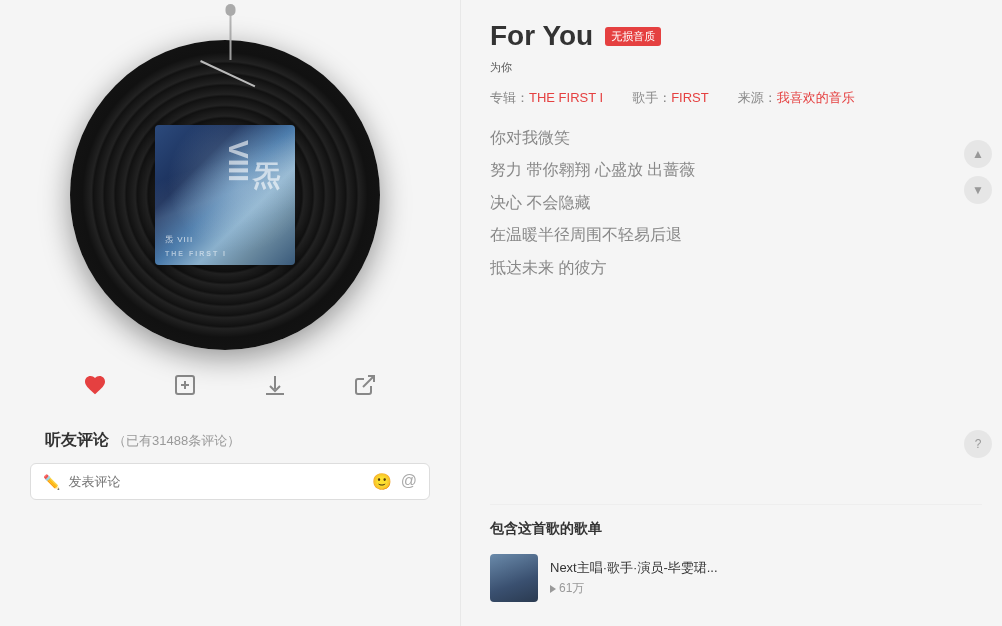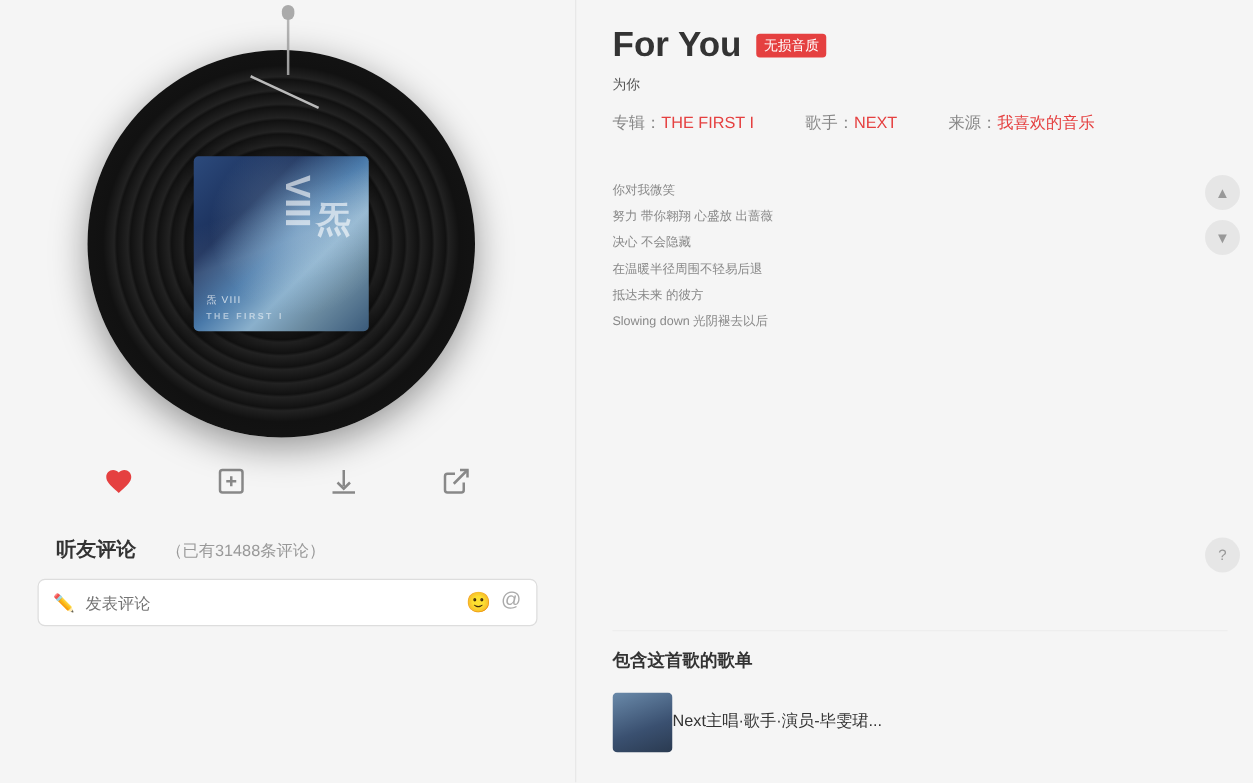--- a/index.html
+++ b/index.html
@@ -162,21 +162,21 @@
     
     .comments-section {
       padding: 0 30px;
       margin-top: 25px;
       width: 100%;
     }
 
     .comments-header {
       display: flex;
       align-items: center;
-      gap: 24px;
+      gap: 4px;
       margin-bottom: 12px;
       padding-left: 15px;
     }
 
     .comments-title {
       font-size: 16px;
       font-weight: 600;
       color: #333;
     }
 
@@ -251,39 +251,39 @@
     }
 
     .song-subtitle {
       font-size: 11px;
       color: #555;
       margin-bottom: 14px;
     }
 
     .song-meta {
       display: flex;
-      gap: 41px;
+      gap: 29px;
       font-size: 13px;
       color: #888;
-      margin-bottom: 36px;
+      margin-bottom: 16px;
     }
 
     .song-meta a {
       color: #e54040;
       text-decoration: none;
     }
 
     
     .lyrics-container {
       flex: 1;
       overflow: hidden;
     }
 
     .lyric-line {
-      font-size: 10px;
+      font-size: 16px;
       color: #888;
       line-height: 1.9;
       margin-bottom: 2px;
     }
 
     
     .side-icons {
       position: absolute;
       right: 10px;
       top: 140px;
@@ -331,20 +331,21 @@
     .playlist-title {
       font-size: 14px;
       font-weight: 600;
       color: #333;
       margin-bottom: 12px;
     }
 
     .playlist-item {
       display: flex;
       align-items: center;
+      gap: 12px;
       padding: 4px 0;
     }
 
     .playlist-thumb {
       width: 48px;
       height: 48px;
       border-radius: 4px;
       background: linear-gradient(135deg, #5a7a9a, #3a5070);
       flex-shrink: 0;
       overflow: hidden;
@@ -483,51 +484,51 @@
       <span class="quality-badge">无损音质</span>
     </div>
 
     <div class="song-subtitle">为你</div>
 
     <div class="song-meta">
       <span>
         <span>专辑：</span><a href="#">THE FIRST I</a>
       </span>
       <span>
-        <span>歌手：</span><a href="#">NEXT</a>
+        <span>歌手：</span><a href="#">FIRST</a>
       </span>
       <span>
         <span>来源：</span><a href="#">我喜欢的音乐</a>
       </span>
     </div>
 
     <div class="lyrics-container" id="lyrics-container">
     <div class="lyric-line">你对我微笑</div>
         <div class="lyric-line">努力 带你翱翔 心盛放 出蔷薇</div>
         <div class="lyric-line">决心 不会隐藏</div>
         <div class="lyric-line">在温暖半径周围不轻易后退</div>
         <div class="lyric-line">抵达未来 的彼方</div>
-        <div class="lyric-line">Slowing down 光阴褪去以后</div>
       </div>
 
     <div class="side-icons">
       <div class="side-icon">▲</div>
       <div class="side-icon">▼</div>
     </div>
 
     <div class="side-icon-bottom">?</div>
 
     <div class="playlist-section">
       <div class="playlist-title">包含这首歌的歌单</div>
       <div id="playlist-items">
           <div class="playlist-item">
             <div class="playlist-thumb">
               <div class="playlist-thumb-img" style="background: linear-gradient(160deg, rgb(106, 138, 170) 0%, rgb(58, 80, 112) 60%, rgb(42, 58, 80) 100%);"></div>
             </div>
             <div class="playlist-info">
               <div class="playlist-name">Next主唱·歌手·演员-毕雯珺...</div>
+              <div class="playlist-plays"><span class="play-triangle"></span> 61万</div>
             </div>
           </div>
         </div>
     </div>
 
   </div>
 </div>
 
 </body></html>

